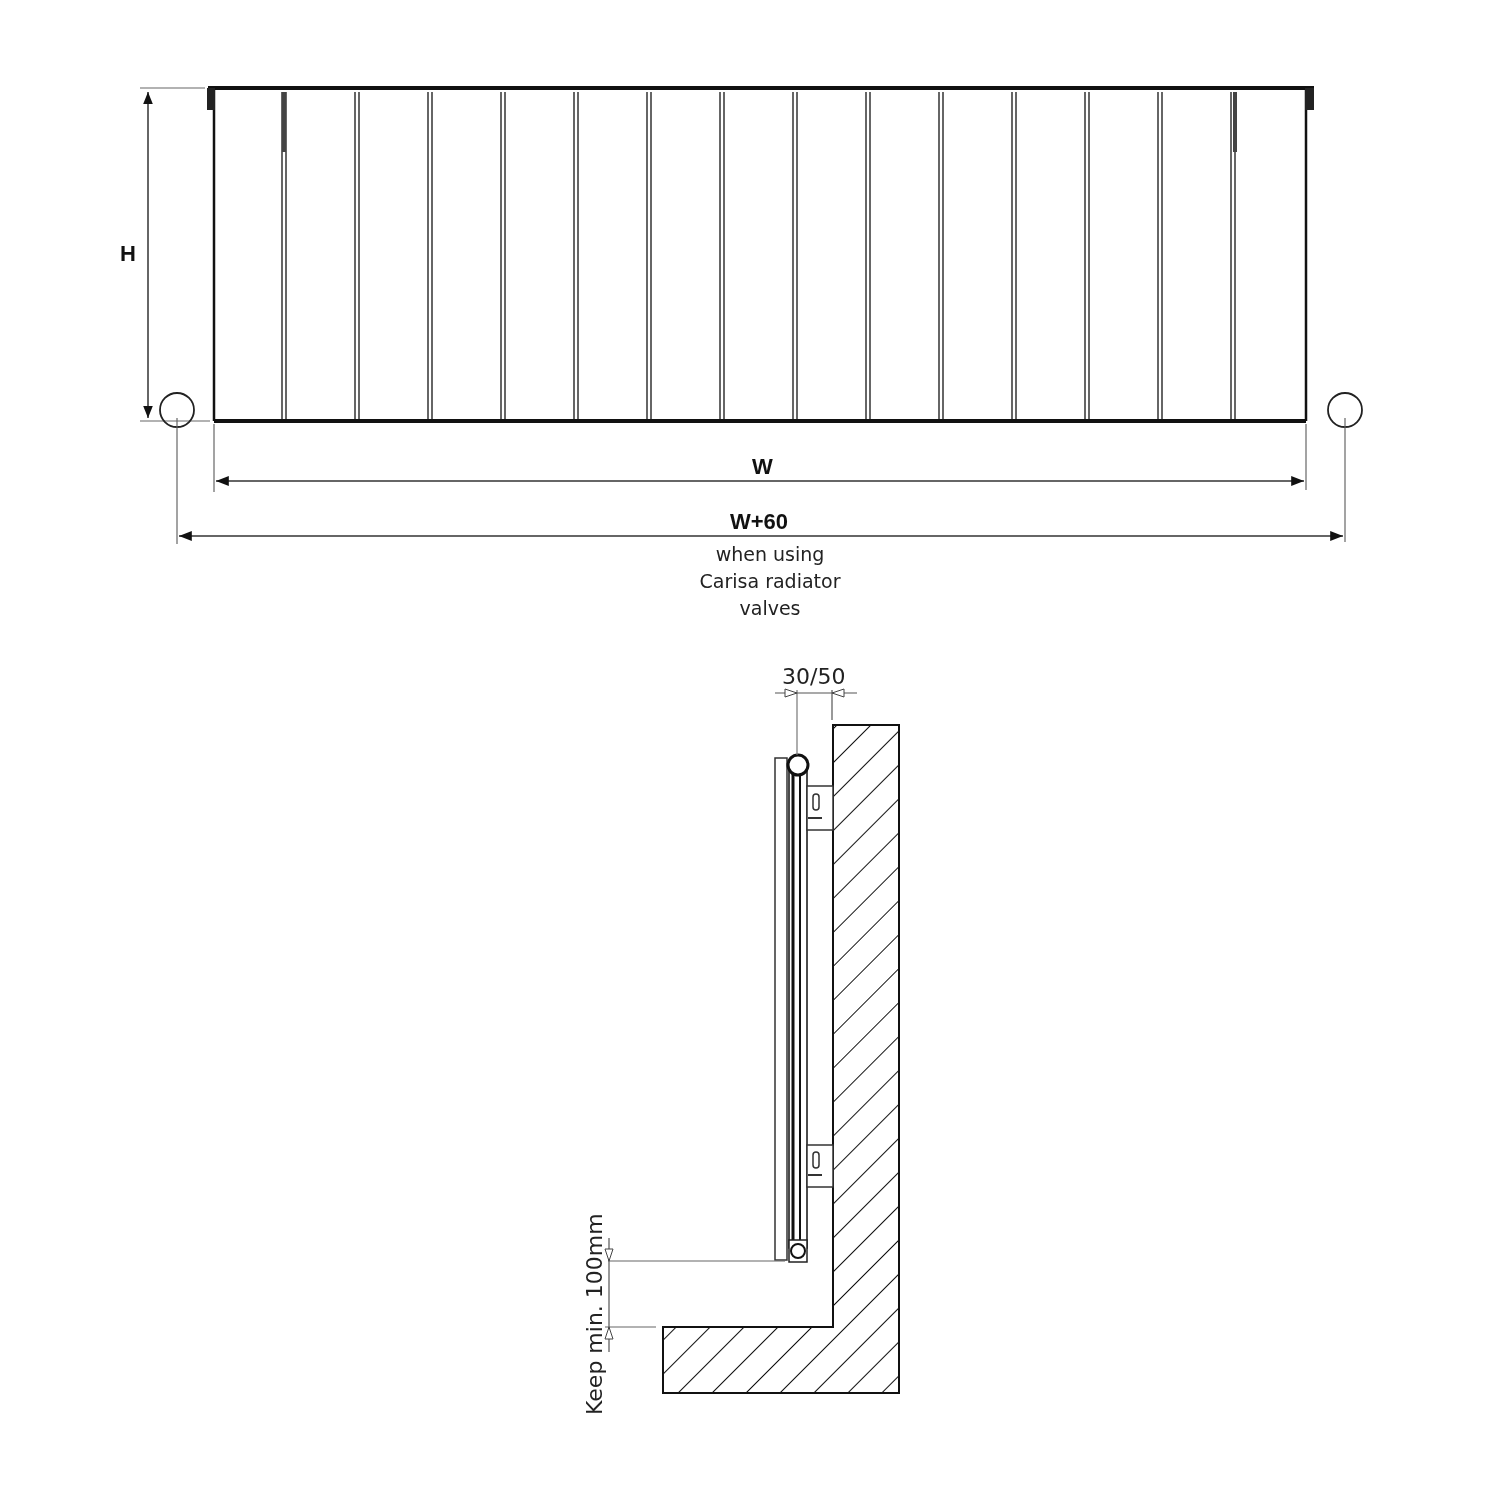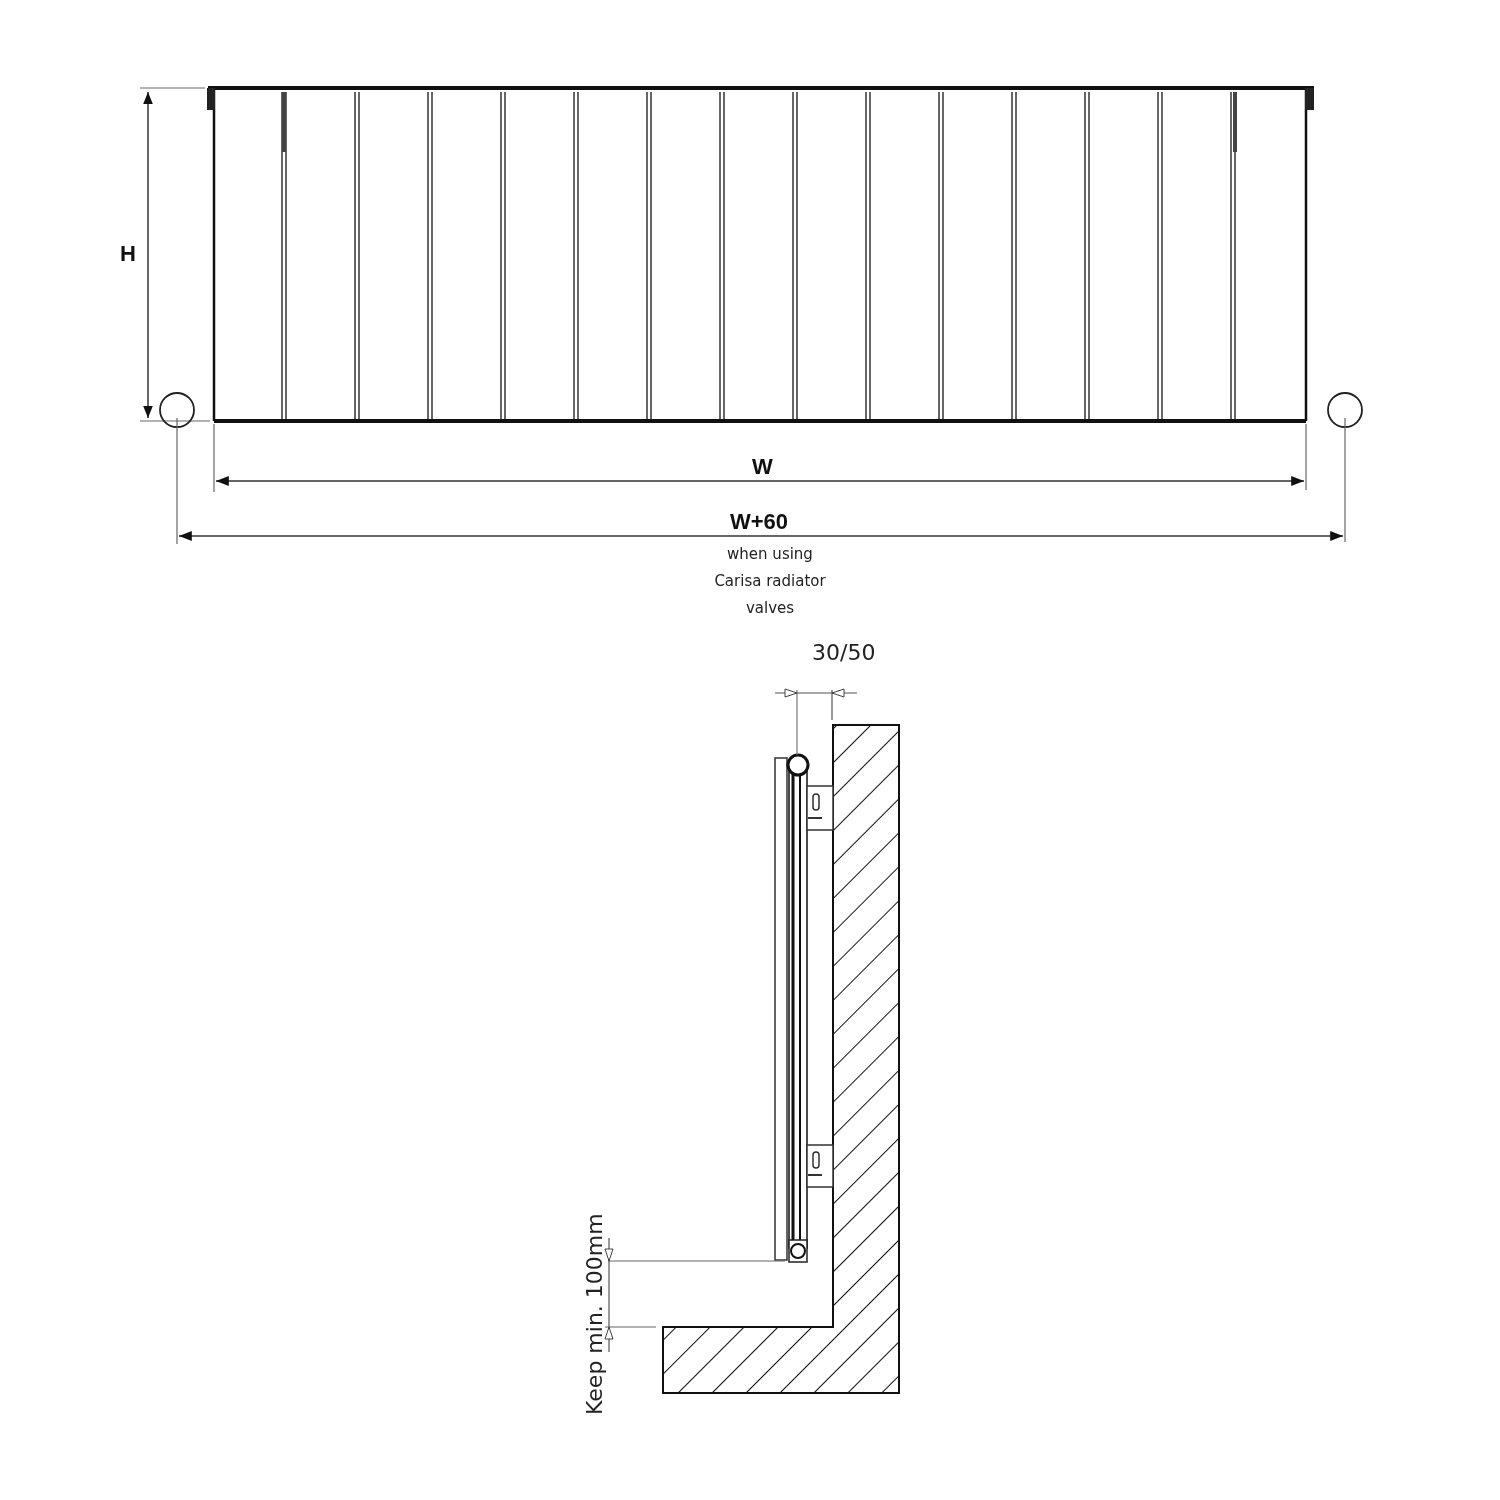--- a/index.html
+++ b/index.html
@@ -1,21 +1,21 @@
 <!DOCTYPE html>
 <html><head>
 <meta charset="utf-8">
 <style>
   html, body { margin: 0; padding: 0; background: #ffffff; }
   body { width: 1500px; height: 1500px; position: relative; overflow: hidden;
          font-family: "DejaVu Sans", sans-serif; }
   svg { position: absolute; left: 0; top: 0; }
   .lbl { position: absolute; color: #111; white-space: nowrap; }
   .bold { font-family: "Liberation Sans", sans-serif; font-weight: bold; font-size: 22px; }
-  .note { font-family: "DejaVu Sans", sans-serif; font-size: 15px; text-align: center; line-height: 27px; color: #222; }
+  .note { font-family: "DejaVu Sans", sans-serif; font-size: 19px; text-align: center; line-height: 27px; color: #222; }
   .small { font-family: "DejaVu Sans", sans-serif; font-size: 22px; color: #222; }
 </style>
 </head>
 <body>
 
 <svg width="1500" height="1500" viewBox="0 0 1500 1500" xmlns="http://www.w3.org/2000/svg">
   <defs>
     <pattern id="hatch" patternUnits="userSpaceOnUse" width="24" height="24" patternTransform="rotate(45)">
       <line x1="0" y1="0" x2="0" y2="24" stroke="#111" stroke-width="2"></line>
     </pattern>
@@ -129,15 +129,15 @@
 <div class="lbl bold" style="left:120px; top:241px;">H</div>
 <div class="lbl bold" style="left:752px; top:454px;">W</div>
 <div class="lbl bold" style="left:730px; top:509px;">W+60</div>
 
 <div class="lbl note" style="left:620px; top:541px; width:300px;">
   <div>when using</div>
   <div>Carisa radiator</div>
   <div>valves</div>
 </div>
 
-<div class="lbl small" style="left:782px; top:640px;margin-left:30px;">30/50</div>
+<div class="lbl small" style="left:782px; top:664px;">30/50</div>
 
 <div class="lbl small" style="left:594px; top:1295px; transform-origin: 0 0; transform: rotate(-90deg) translate(-120px, -12px);">Keep min. 100mm</div>
 
 </body></html>

